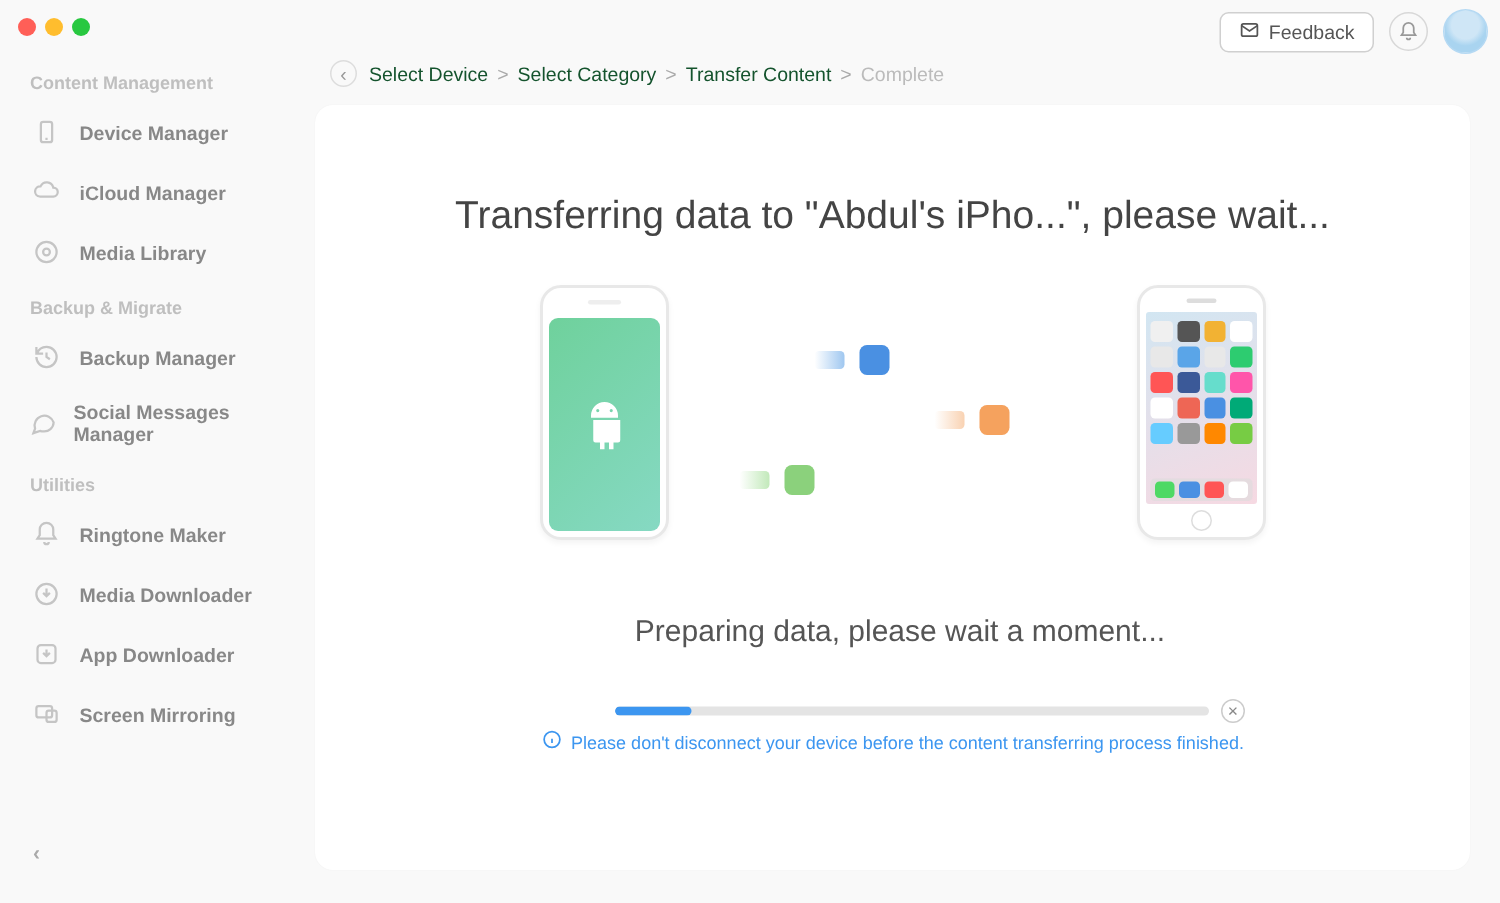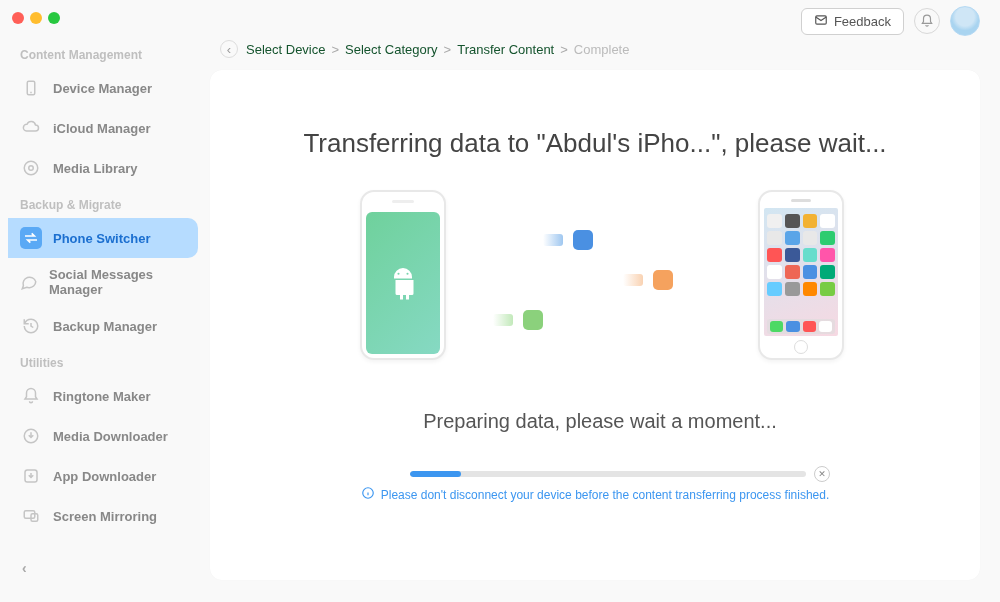--- a/index.html
+++ b/index.html
@@ -19,21 +19,21 @@
       gap: 6px;
     }
     .wc { width: 12px; height: 12px; border-radius: 50%; }
     .wc-close { background: #ff5f57; }
     .wc-min { background: #ffbd2e; }
     .wc-max { background: #28c840; }
 
     .topbar {
       position: absolute;
       top: 6px;
-      right: 20px;
+      right: 8px;
       display: flex;
       align-items: center;
       gap: 10px;
     }
     .feedback-btn {
       display: flex;
       align-items: center;
       gap: 6px;
       border: 1px solid #d0d0d0;
       background: #fff;
@@ -343,44 +343,36 @@
     <span class="nav-icon">
         <svg width="18" height="18" viewBox="0 0 24 24" fill="none" stroke="currentColor" stroke-width="2">
           <circle cx="12" cy="12" r="9"></circle>
           <circle cx="12" cy="12" r="3"></circle>
         </svg>
       </span>
     <span>Media Library</span>
   </div>
 
   <div class="section-label">Backup &amp; Migrate</div>
-  <div class="nav-item active">
-    <span class="nav-icon">
-        <svg width="16" height="16" viewBox="0 0 24 24" fill="none" stroke="currentColor" stroke-width="2.5">
-          <path d="M3 9h14l-4-4M21 15H7l4 4"></path>
-        </svg>
-      </span>
-    <span>Phone Switcher</span>
-  </div>
-  <div class="nav-item">
-    <span class="nav-icon">
-        <svg width="18" height="18" viewBox="0 0 24 24" fill="none" stroke="currentColor" stroke-width="2">
-          <path d="M21 11.5a8.38 8.38 0 01-9 8 8.5 8.5 0 01-3-.5L3 21l1.5-4A8.5 8.5 0 1121 11.5z"></path>
-        </svg>
-      </span>
-    <span>Social Messages Manager</span>
-  </div>
   <div class="nav-item">
     <span class="nav-icon">
         <svg width="18" height="18" viewBox="0 0 24 24" fill="none" stroke="currentColor" stroke-width="2">
           <path d="M3 12a9 9 0 109-9 9 9 0 00-8.5 6M3 3v6h6"></path>
           <path d="M12 8v4l3 2"></path>
         </svg>
       </span>
     <span>Backup Manager</span>
+  </div>
+  <div class="nav-item">
+    <span class="nav-icon">
+        <svg width="18" height="18" viewBox="0 0 24 24" fill="none" stroke="currentColor" stroke-width="2">
+          <path d="M21 11.5a8.38 8.38 0 01-9 8 8.5 8.5 0 01-3-.5L3 21l1.5-4A8.5 8.5 0 1121 11.5z"></path>
+        </svg>
+      </span>
+    <span>Social Messages Manager</span>
   </div>
 
   <div class="section-label">Utilities</div>
   <div class="nav-item">
     <span class="nav-icon">
         <svg width="18" height="18" viewBox="0 0 24 24" fill="none" stroke="currentColor" stroke-width="2">
           <path d="M6 8a6 6 0 0112 0v5l2 3H4l2-3V8z"></path>
           <path d="M10 19a2 2 0 004 0"></path>
         </svg>
       </span>

